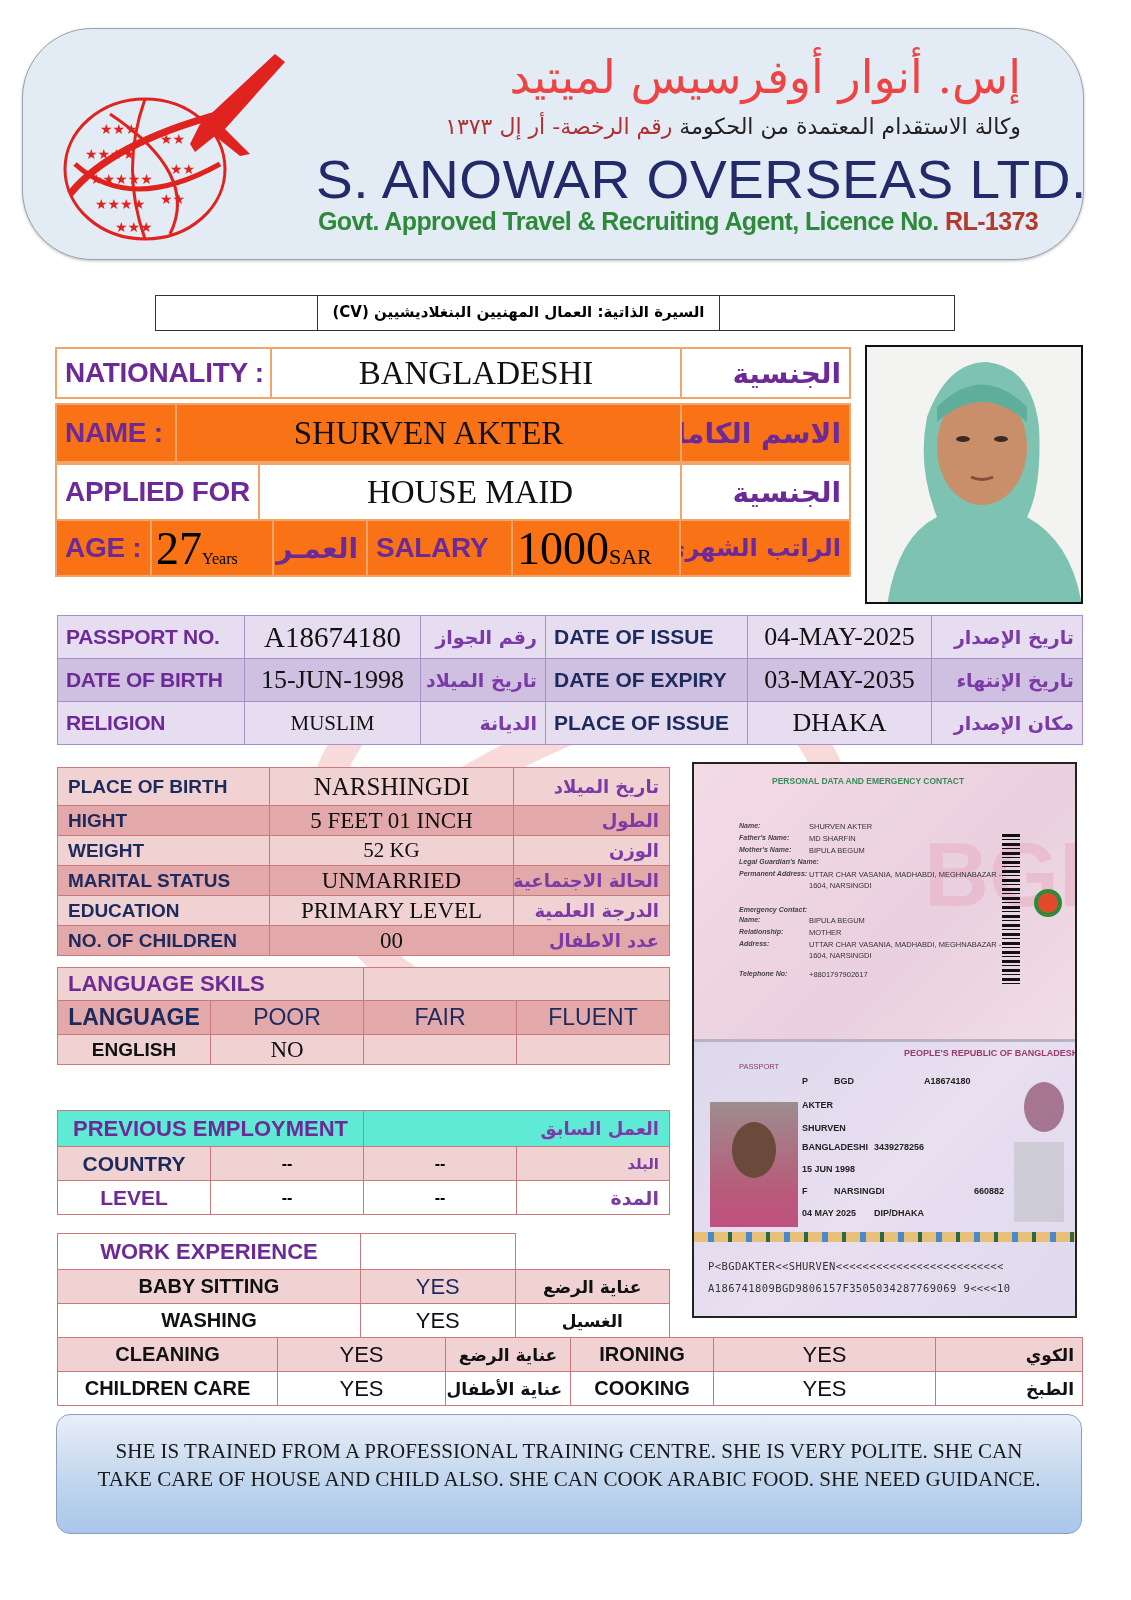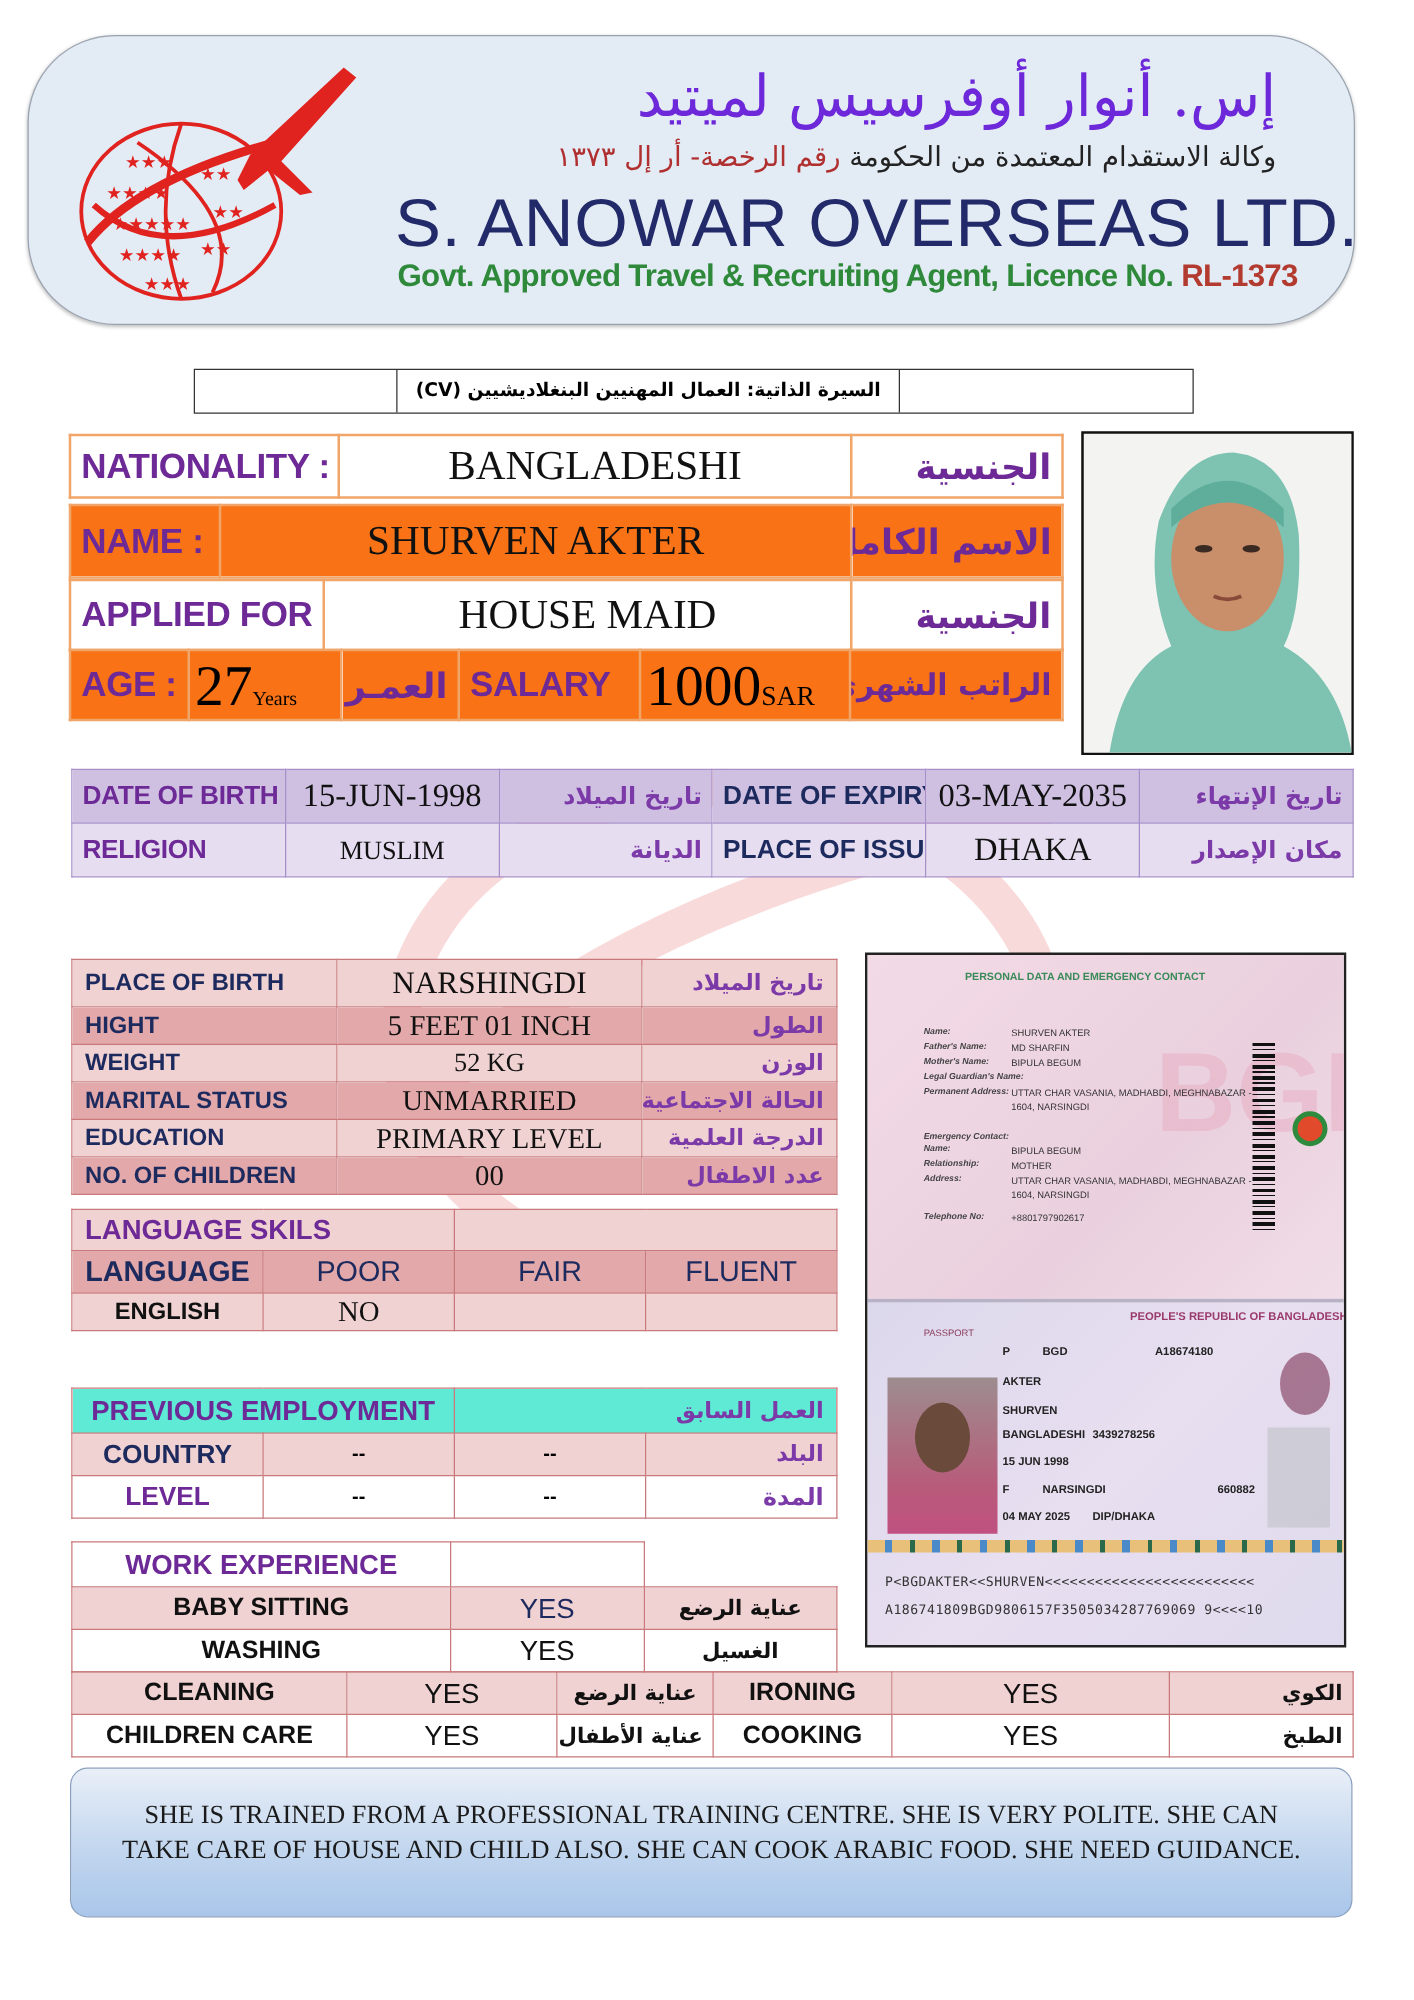--- a/index.html
+++ b/index.html
@@ -14,21 +14,21 @@
   .ar { direction: rtl; font-family: "DejaVu Sans", sans-serif; font-weight: bold; }
 
   
   .banner {
     left: 22px; top: 28px; width: 1062px; height: 232px;
     border: 1.5px solid #9aa3b0; border-radius: 70px;
     background: #e3ebf5;
     box-shadow: 0 1px 3px rgba(0,0,0,0.25);
   }
   .logo { left: 50px; top: 44px; width: 240px; height: 200px; }
-  .banner-ar-title { right: 110px; top: 50px; font-size: 46px; color: #6d28d9; font-family: "DejaVu Serif", serif; direction: rtl; }
+  .banner-ar-title { right: 110px; top: 50px; font-size: 46px; color: #ef4444; font-family: "DejaVu Serif", serif; direction: rtl; }
   .banner-ar-sub { right: 110px; top: 114px; font-size: 22px; color: #222; direction: rtl; font-family: "DejaVu Sans", sans-serif; }
   .banner-ar-sub .red { color: #b03030; }
   .banner-en-title { left: 316px; top: 148px; font-size: 54px; color: #232a6a; font-family: "Liberation Sans", sans-serif; letter-spacing: 0.5px; transform: scaleX(1.02); transform-origin: left; }
   .banner-en-sub { left: 318px; top: 207px; font-size: 25px; color: #2e8a3a; font-weight: bold; letter-spacing: -0.6px; font-family: "Liberation Sans", sans-serif; }
   .banner-en-sub .red { color: #b33a2e; }
 
   
   .watermark { left: 280px; top: 570px; width: 600px; height: 420px; opacity: 0.16; pointer-events: none; }
 
   
@@ -189,20 +189,28 @@
     <ellipse cx="115" cy="100" rx="45" ry="58" fill="#c98e6a"></ellipse>
     <path d="M70 75 Q115 35 160 75 L160 60 Q115 15 70 60 Z" fill="#5fae9c"></path>
     <ellipse cx="96" cy="92" rx="7" ry="3" fill="#3a2a22"></ellipse>
     <ellipse cx="134" cy="92" rx="7" ry="3" fill="#3a2a22"></ellipse>
     <path d="M104 130 Q115 135 126 130" stroke="#8a4a3a" stroke-width="3" fill="none"></path>
   </svg>
 </div>
 
 <table class="lav" style="left:57px;top:615px;width:1026px;">
   <tbody>
+      <tr class="lav-a" style="height:43px">
+    <td class="lbl cond purple" style="width:187px">PASSPORT NO.</td>
+    <td class="val serif" style="width:176px">A18674180</td>
+    <td class="arl ar" style="width:125px">رقم الجواز</td>
+    <td class="lbl navy" style="width:202px;font-family:'Liberation Sans',sans-serif;">DATE OF ISSUE</td>
+    <td class="val serif" style="width:184px;font-size:26px">04-MAY-2025</td>
+    <td class="arl ar">تاريخ الإصدار</td>
+  </tr>
   <tr class="lav-b" style="height:43px">
     <td class="lbl cond purple">DATE OF BIRTH</td>
     <td class="val serif" style="font-size:26px">15-JUN-1998</td>
     <td class="arl ar">تاريخ الميلاد</td>
     <td class="lbl navy" style="font-family:'Liberation Sans',sans-serif;">DATE OF EXPIRY</td>
     <td class="val serif" style="font-size:26px">03-MAY-2035</td>
     <td class="arl ar">تاريخ الإنتهاء</td>
   </tr>
   <tr class="lav-a" style="height:43px">
     <td class="lbl cond purple">RELIGION</td>
@@ -274,21 +282,21 @@
 <table class="pink" style="left:57px;top:1110px;width:613px;">
   <tbody>
       <tr style="height:36px;background:#5eead4">
     <td colspan="2" style="font-size:22px;font-weight:bold;text-align:center" class="purple">PREVIOUS EMPLOYMENT</td>
     <td colspan="2" class="arl ar">العمل السابق</td>
   </tr>
   <tr class="pk-a" style="height:34px">
     <td style="width:170px;font-size:21px;font-weight:bold;text-align:center" class="navy">COUNTRY</td>
     <td style="width:133px;text-align:center;font-weight:bold">--</td>
     <td style="width:133px;text-align:center;font-weight:bold">--</td>
-    <td class="arl ar" style="font-size:18px">البلد</td>
+    <td class="arl ar" style="font-size:15px">البلد</td>
   </tr>
   <tr style="height:34px;background:#fff">
     <td style="font-size:21px;font-weight:bold;text-align:center" class="purple">LEVEL</td>
     <td style="text-align:center;font-weight:bold">--</td>
     <td style="text-align:center;font-weight:bold">--</td>
     <td class="arl ar" style="font-size:19px">المدة</td>
   </tr>
 </tbody>
   </table>
 

